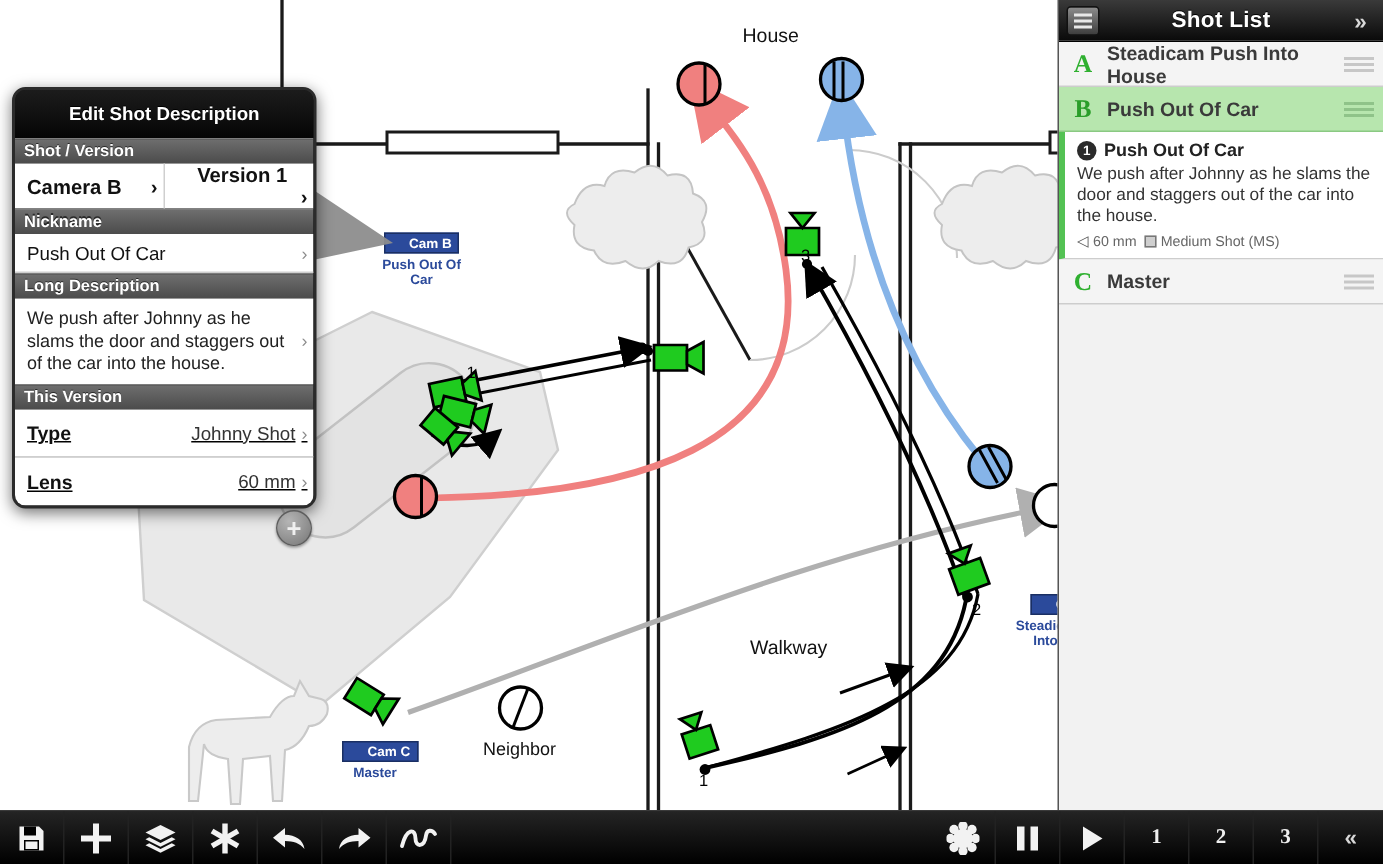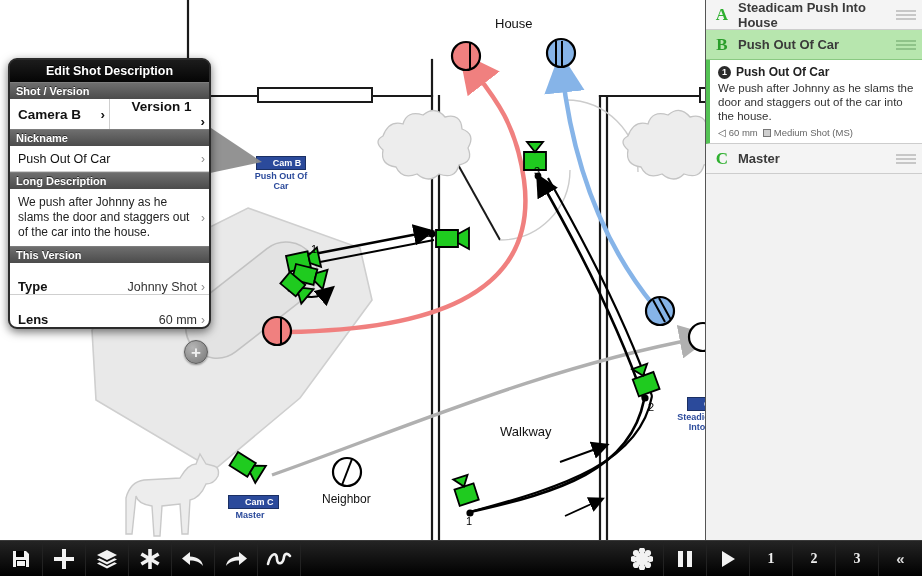--- a/index.html
+++ b/index.html
@@ -135,21 +135,21 @@
   #popup {
     position: absolute; left: 8px; top: 58px;
     width: 203px;
     background: #111;
     border: 2px solid #2b2b2b;
     border-radius: 9px;
     box-shadow: 0 3px 10px rgba(0,0,0,.55);
     overflow: hidden;
   }
   #popup .pop-title {
-    height: 22px; display: flex; align-items: center; justify-content: center;
+    height: 32px; display: flex; align-items: center; justify-content: center;
     color: #fff; font-size: 12.5px; font-weight: bold;
     background: linear-gradient(#1c1c1c, #050505);
     text-shadow: 0 -1px 0 #000;
   }
   .sec-head {
     background: linear-gradient(#6e6e6e, #4b4b4b);
     color: #fff; font-size: 11px; font-weight: bold;
     padding: 2px 6px; height: 17px; line-height: 13px;
     border-top: 1px solid #7d7d7d;
     text-shadow: 0 -1px 0 rgba(0,0,0,.6);
@@ -165,21 +165,21 @@
   .fld-row .chev { color: #8d8d8d; font-size: 12px; margin-left: auto; padding-left: 4px; }
   .fld-split { display: flex; background: #fff; }
   .fld-split .half {
     flex: 1; display: flex; align-items: center;
     min-height: 30px; padding: 0 4px 0 8px;
     font-size: 13.5px; font-weight: bold; color: #111;
   }
   .fld-split .half + .half { border-left: 1px solid #cfcfcf; flex-direction: column; }
   .fld-long { background: #fff; padding: 6px 12px 6px 8px; position: relative; font-size: 12px; line-height: 15px; color: #222; }
   .fld-long .chev { position: absolute; right: 4px; top: 50%; transform: translateY(-50%); color: #8d8d8d; font-size: 12px; }
-  .fld-kv { background: #fff; display: flex; align-items: flex-end; min-height: 32px; padding: 0 4px 0 8px; border-bottom: 1px solid #cfcfcf; }
+  .fld-kv { background: #fff; display: flex; align-items: center; min-height: 32px; padding: 0 4px 0 8px; border-bottom: 1px solid #cfcfcf; text-decoration: underline; }
   .fld-kv .k { font-size: 13px; font-weight: bold; color: #111; }
   .fld-kv .v { margin-left: auto; font-size: 12.5px; color: #333; }
   .fld-kv .chev { color: #8d8d8d; font-size: 12px; padding-left: 4px; }
   #add-btn {
     position: absolute; left: 184px; top: 340px;
     width: 24px; height: 24px; border-radius: 50%;
     background: radial-gradient(circle at 35% 30%, #b5b5b5, #777);
     border: 1px solid #5d5d5d;
     display: flex; align-items: center; justify-content: center;
     color: #f0f0f0; font-size: 17px; line-height: 17px; font-weight: bold;
@@ -376,20 +376,33 @@
     <div class="pt-num" style="left:534px;top:165px">3</div>
     <div class="pt-num" style="left:648px;top:401px">2</div>
     <div class="pt-num" style="left:466px;top:515px">1</div>
 
     <svg width="922" height="540" style="pointer-events:none">
       <path d="M196 118 L262 162 L196 176 Z" fill="#8d8d8d" opacity=".95"></path>
     </svg>
   </div>
 
   <div id="shotlist">
+    <div id="sl-header">
+      <div class="hdr-btn left">
+        <span class="burger">
+            <i></i>
+            <i></i>
+            <i></i>
+          </span>
+      </div>
+      <div class="sl-title">Shot List</div>
+      <div class="hdr-btn right">
+        <span class="chev2">»</span>
+      </div>
+    </div>
 
     <div class="shot-row">
       <div class="shot-letter">A</div>
       <div class="shot-name">Steadicam Push Into House</div>
       <div class="grip">
           <i></i>
           <i></i>
           <i></i>
         </div>
     </div>

